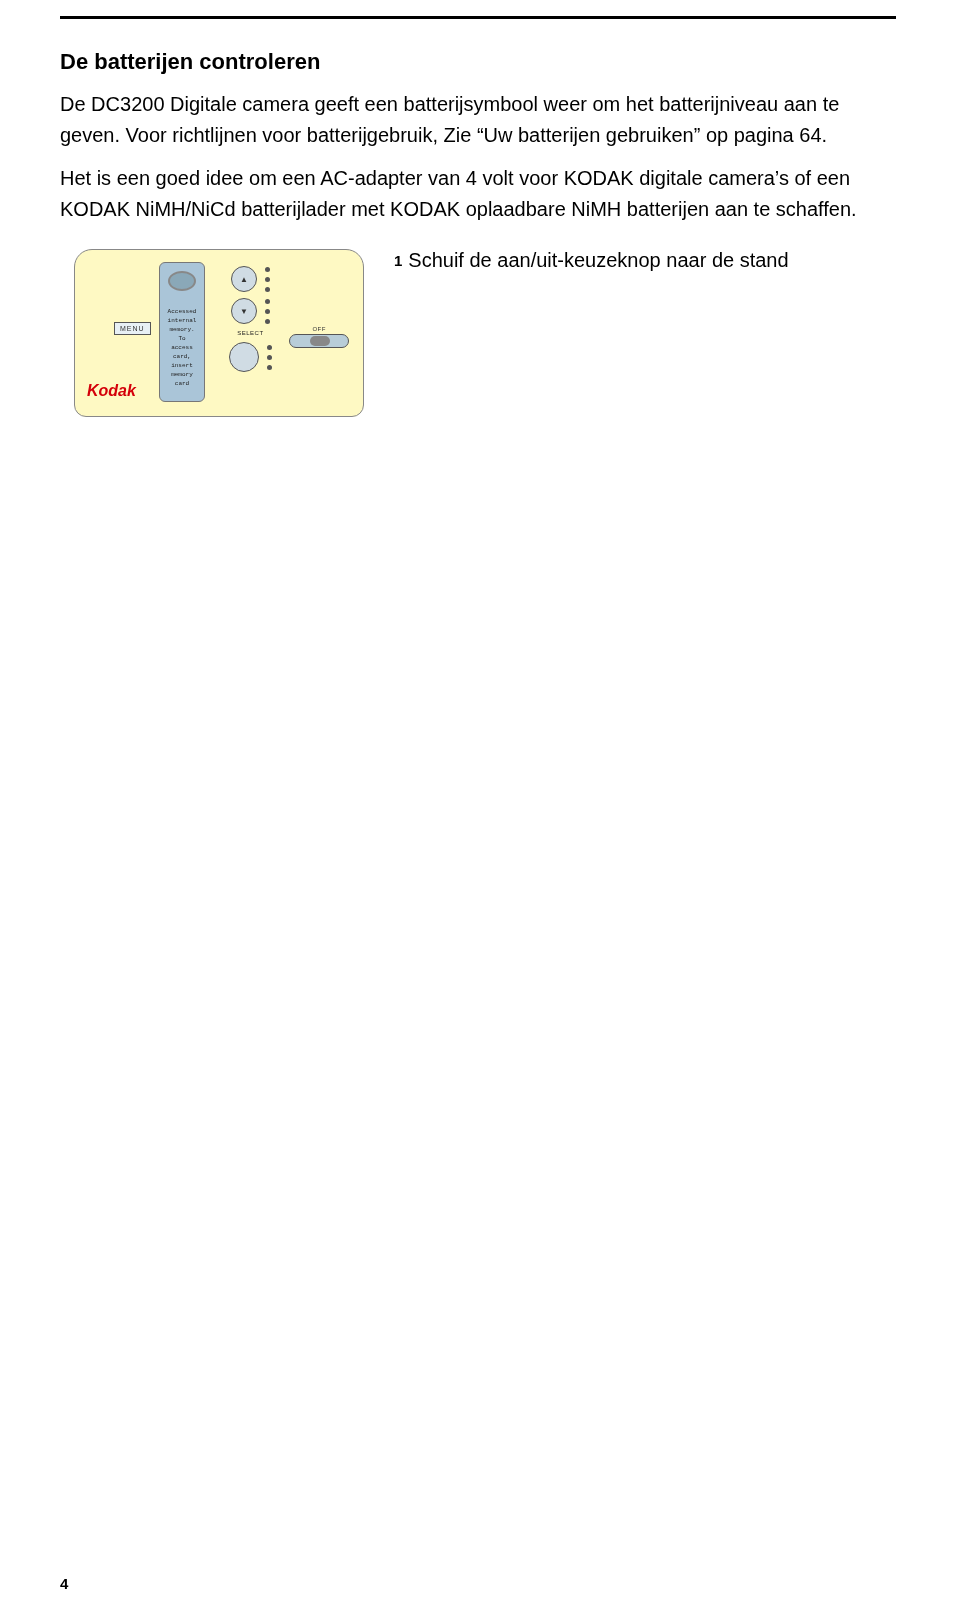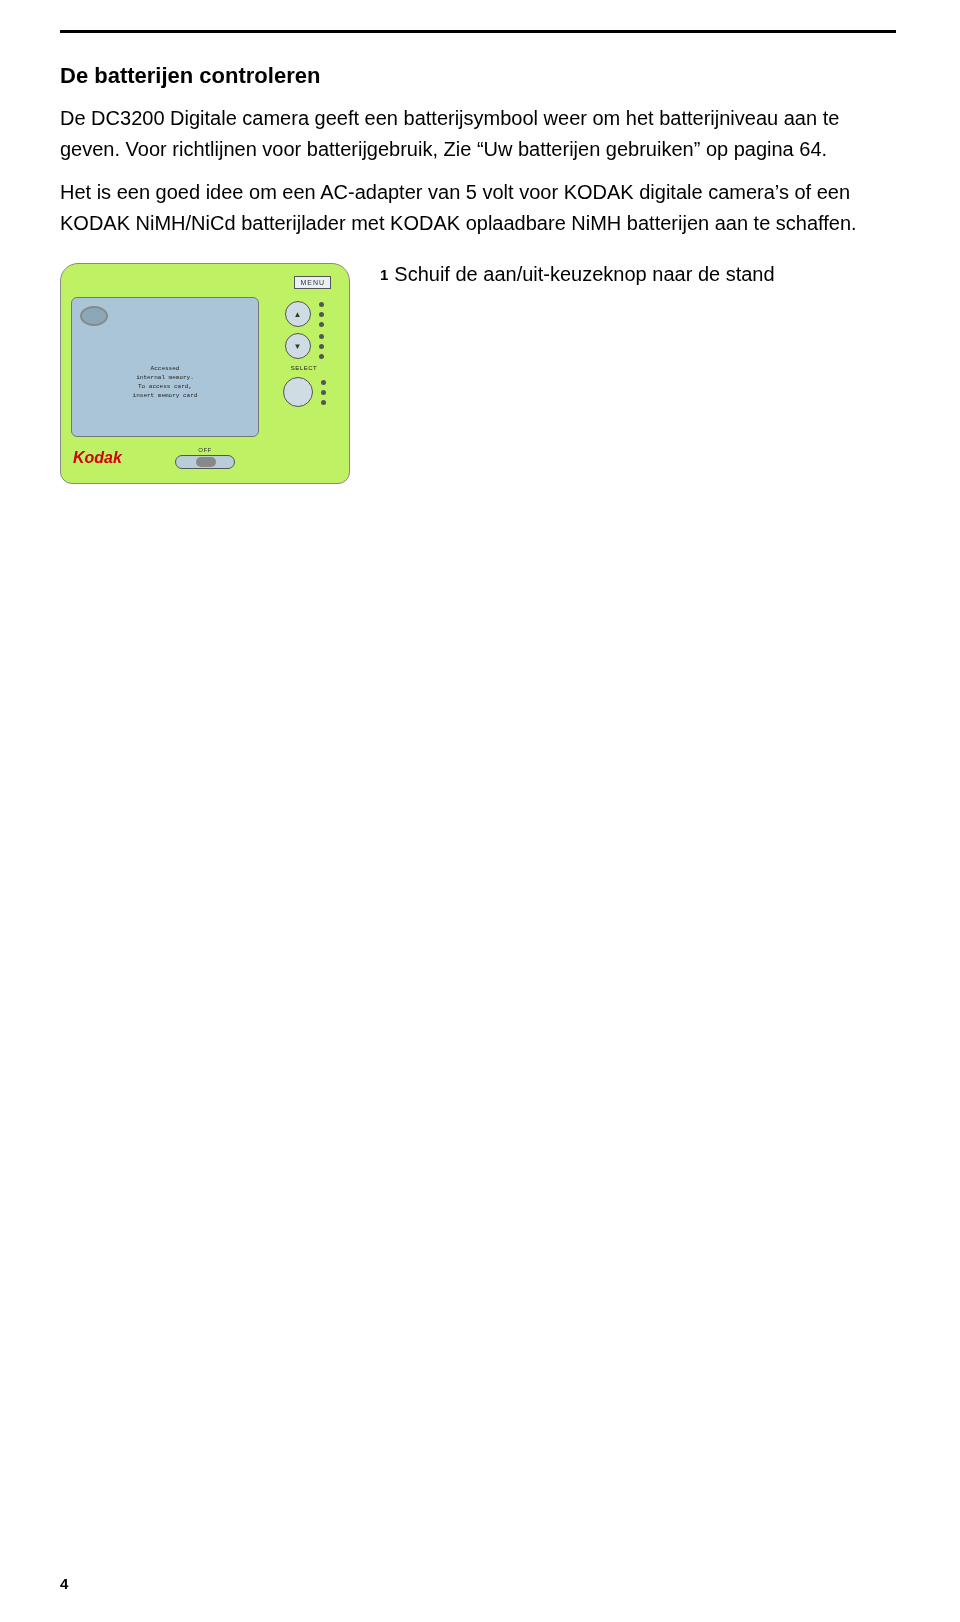--- a/index.html
+++ b/index.html
@@ -10,21 +10,21 @@
       background: #ffffff;
       font-family: Arial, Helvetica, sans-serif;
       font-size: 15px;
       color: #000000;
       position: relative;
     }
 
     .page-container {
       width: 956px;
       min-height: 1622px;
-      padding: 30px 60px 60px 60px;
+      padding: 16px 60px 60px 60px;
       position: relative;
     }
 
     .top-border {
       width: 100%;
       height: 3px;
       background: #000;
       margin-bottom: 30px;
     }
 
@@ -46,28 +46,28 @@
       display: flex;
       flex-direction: row;
       margin-top: 24px;
       gap: 30px;
       align-items: flex-start;
     }
 
     .camera-diagram {
       width: 290px;
       min-width: 290px;
-      background: #bef264;
+      background: #fef9c3;
       border: 1.5px solid #888;
       border-radius: 18px 18px 12px 12px;
       padding: 12px 10px 14px 10px;
       position: relative;
       display: flex;
-      flex-direction: column;
-      align-items: center;
+      align-items: center;
+      margin-left: 14px;
     }
 
     .camera-top-bar {
       width: 100%;
       display: flex;
       justify-content: flex-end;
       align-items: center;
       margin-bottom: 8px;
       padding-right: 8px;
     }
@@ -319,21 +319,21 @@
   </style>
 </head>
 <body>
 
 <div class="page-container">
   <div class="top-border"></div>
 
   <h1 class="page-title">De batterijen controleren</h1>
 
   <p class="body-text">De DC3200 Digitale camera geeft een batterijsymbool weer om het batterijniveau aan te geven. Voor richtlijnen voor batterijgebruik, Zie “Uw batterijen gebruiken” op pagina 64.</p>
-  <p class="body-text">Het is een goed idee om een AC-adapter van 5 volt voor KODAK digitale camera’s of een KODAK NiMH/NiCd batterijlader met KODAK oplaadbare NiMH batterijen aan te schaffen.</p>
+  <p class="body-text">Het is een goed idee om een AC-adapter van 4 volt voor KODAK digitale camera’s of een KODAK NiMH/NiCd batterijlader met KODAK oplaadbare NiMH batterijen aan te schaffen.</p>
 
   <div class="instruction-section">
 
     <div class="camera-diagram">
       <div class="camera-top-bar">
         <div class="camera-top-label">MENU</div>
       </div>
       <div class="camera-body">
         <div class="camera-screen-area">
           <div class="camera-viewfinder"></div>

